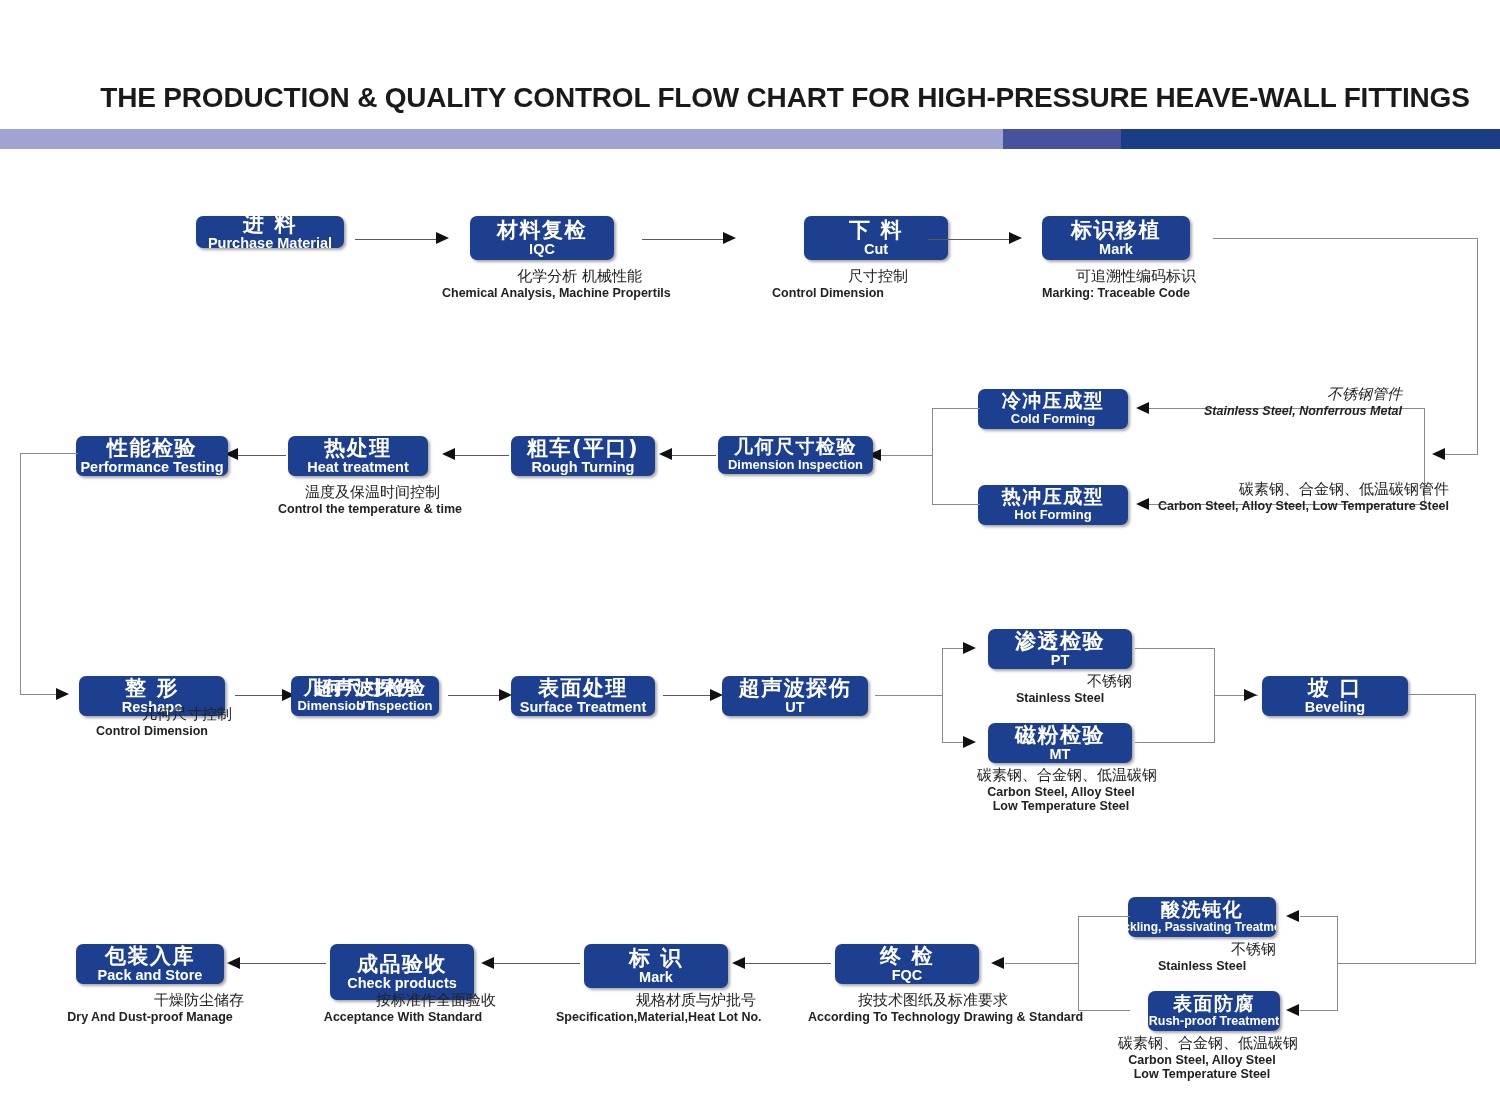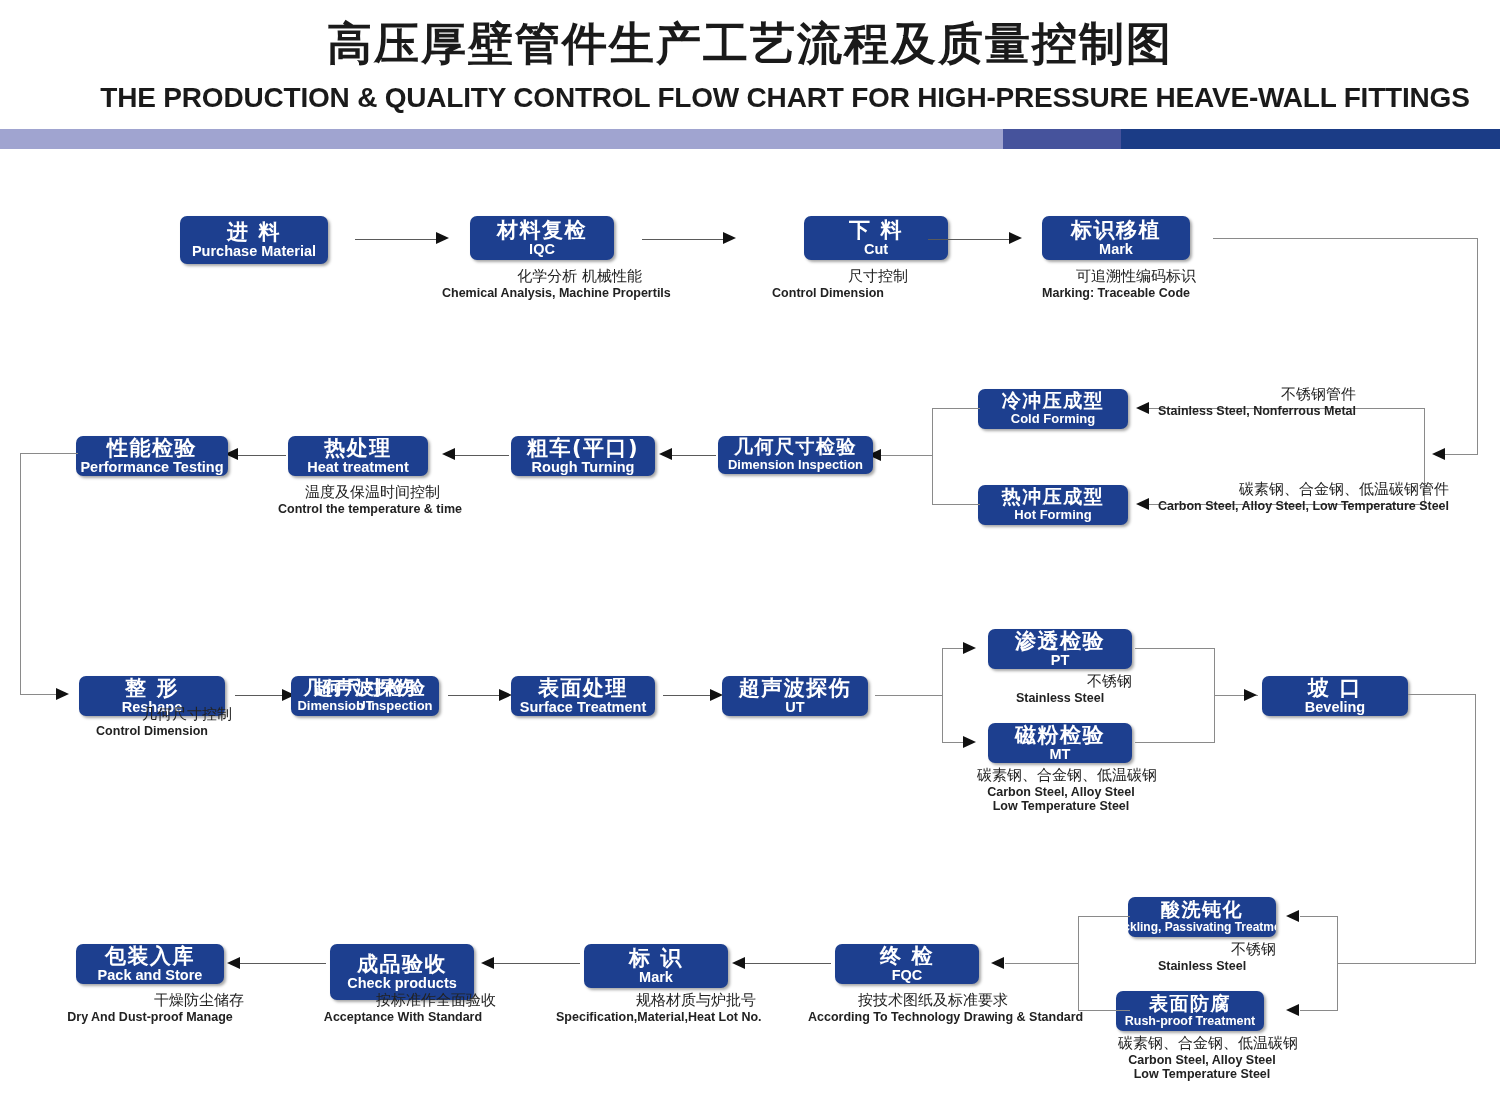--- a/index.html
+++ b/index.html
@@ -89,27 +89,26 @@
 
   .arrow{position:absolute;width:0;height:0;}
   .ar-r{border-left:13px solid #111;border-top:6.5px solid transparent;border-bottom:6.5px solid transparent;}
   .ar-l{border-right:13px solid #111;border-top:6.5px solid transparent;border-bottom:6.5px solid transparent;}
 </style>
 </head>
 <body>
 
 <div id="stage">
 
-  <div class="title-cn">高压厚壁管件生产工艺流程及质量控制图</div>
   <div class="title-en">THE PRODUCTION &amp; QUALITY CONTROL FLOW CHART FOR HIGH-PRESSURE HEAVE-WALL  FITTINGS</div>
   <div class="bar bar-a"></div>
   <div class="bar bar-b"></div>
   <div class="bar bar-c"></div>
 
-  <div class="box" style="left:180px;top:216px;width:148px;height:48px;">
+  <div class="box" style="left:196px;top:216px;width:148px;height:32px;">
     <div class="cn">进  料</div>
     <div class="en">Purchase Material</div>
   </div>
 
   <div class="ln lh dark" style="left:355px;top:239px;width:86px;"></div>
   <div class="arrow ar-r" style="left:436px;top:232px;"></div>
 
   <div class="box" style="left:470px;top:216px;width:144px;height:44px;">
     <div class="cn">材料复检</div>
     <div class="en">IQC</div>
@@ -151,21 +150,21 @@
   <div class="ln lv" style="left:1424px;top:408px;height:97px;"></div>
   <div class="ln lh" style="left:1148px;top:408px;width:277px;"></div>
   <div class="arrow ar-l" style="left:1136px;top:402px;"></div>
   <div class="ln lh" style="left:1148px;top:504px;width:277px;"></div>
   <div class="arrow ar-l" style="left:1136px;top:498px;"></div>
 
   <div class="box small" style="left:978px;top:389px;width:150px;height:40px;">
     <div class="cn">冷冲压成型</div>
     <div class="en">Cold Forming</div>
   </div>
-  <div class="cap left-al" style="left:1158px;top:386px;">
+  <div class="cap left-al" style="left:1204px;top:386px;font-style:italic;">
     <span class="cn">不锈钢管件</span>
     <span class="en">Stainless Steel, Nonferrous Metal</span>
   </div>
 
   <div class="box small" style="left:978px;top:485px;width:150px;height:40px;">
     <div class="cn">热冲压成型</div>
     <div class="en">Hot Forming</div>
   </div>
   <div class="cap left-al" style="left:1158px;top:481px;">
     <span class="cn">碳素钢、合金钢、低温碳钢管件</span>
@@ -304,21 +303,21 @@
 
   <div class="box small" style="left:1128px;top:897px;width:148px;height:40px;">
     <div class="cn">酸洗钝化</div>
     <div class="en" style="font-size:12px;">Pickling, Passivating  Treatment</div>
   </div>
   <div class="cap" style="left:1128px;top:941px;width:148px;">
     <span class="cn">不锈钢</span>
     <span class="en">Stainless Steel</span>
   </div>
 
-  <div class="box small" style="left:1116px;top:991px;width:148px;height:40px;">
+  <div class="box small" style="left:1148px;top:991px;width:132px;height:40px;">
     <div class="cn">表面防腐</div>
     <div class="en" style="font-size:12.5px;">Rush-proof Treatment</div>
   </div>
   <div class="cap" style="left:1106px;top:1035px;width:192px;">
     <span class="cn">碳素钢、合金钢、低温碳钢</span>
     <span class="en">Carbon Steel, Alloy Steel</span>
     <span class="en">Low Temperature Steel</span>
   </div>
 
   <div class="ln lh" style="left:1078px;top:916px;width:52px;"></div>

